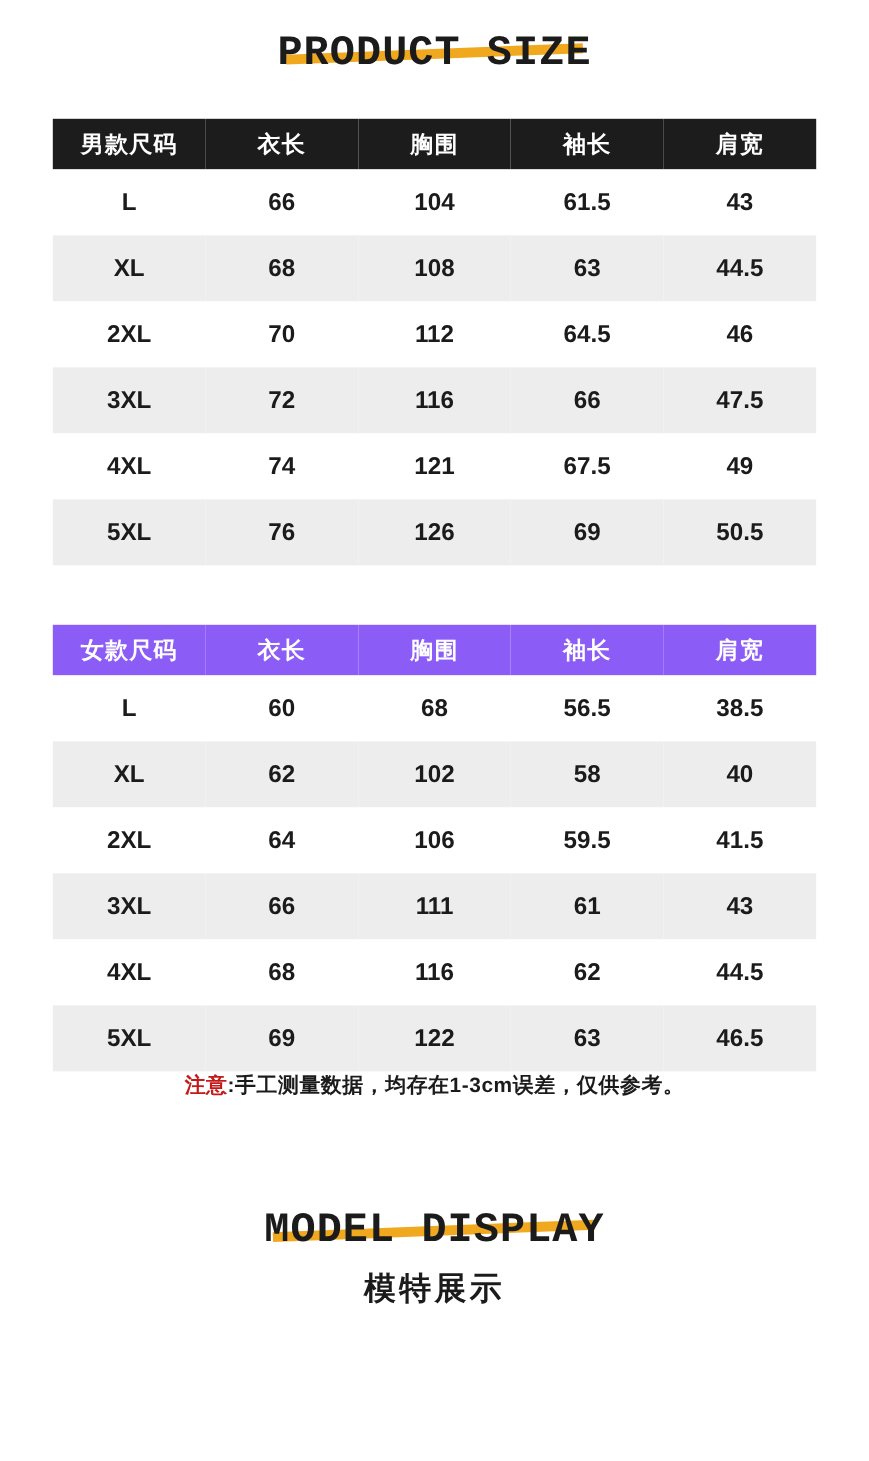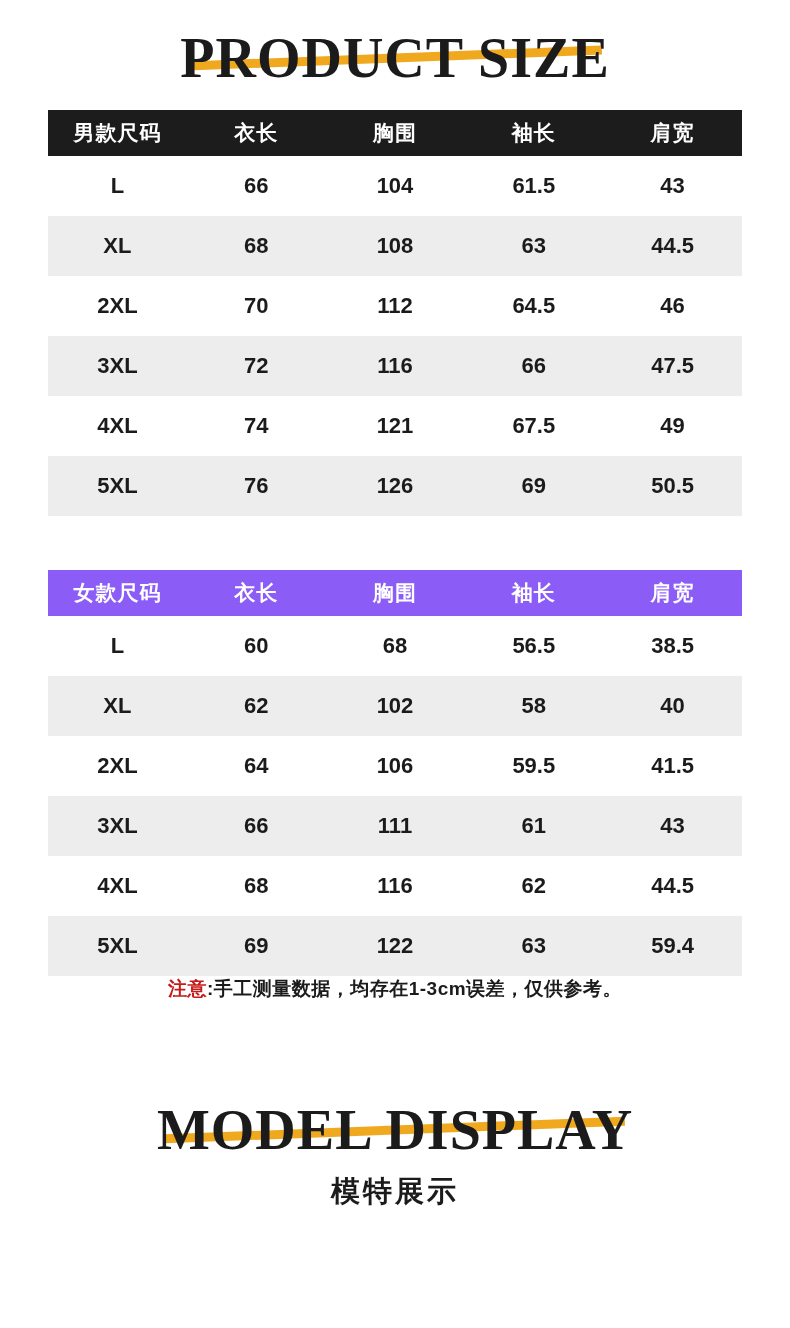--- a/index.html
+++ b/index.html
@@ -26,25 +26,25 @@
   .section-head {
     text-align: center;
     position: relative;
   }
   .head-en-wrap {
     position: relative;
     display: inline-block;
     line-height: 1;
   }
   .head-en {
-    font-size: 56px;
+    font-size: 38px;
     font-weight: 800;
     letter-spacing: 1px;
     color: #1b1b1b;
-    font-family: Liberation Serif, serif;
+    font-family: Liberation Mono, monospace;
     position: relative;
     z-index: 2;
     white-space: nowrap;
     margin-top: 16px;
   }
   .head-strike {
     position: absolute;
     left: 8px;
     right: 8px;
     top: 50%;
@@ -116,21 +116,21 @@
 
 <div class="page">
 
   <div class="section-head" id="title-product">
     <div class="head-en-wrap">
       <span class="head-en">PRODUCT SIZE</span>
       <span class="head-strike"></span>
     </div>
   </div>
 
-  <div class="table-wrap" style="margin-top:24px;">
+  <div class="table-wrap" style="margin-top:40px;">
     <table class="size-table men">
       <thead>
         <tr>
           <th>男款尺码</th>
           <th>衣长</th>
           <th>胸围</th>
           <th>袖长</th>
           <th>肩宽</th>
         </tr>
       </thead>
@@ -228,21 +228,21 @@
           <td>68</td>
           <td>116</td>
           <td>62</td>
           <td>44.5</td>
         </tr>
         <tr>
           <td class="col-size">5XL</td>
           <td>69</td>
           <td>122</td>
           <td>63</td>
-          <td>59.4</td>
+          <td>46.5</td>
         </tr>
       </tbody>
     </table>
   </div>
 
   <div class="note">
     <span class="note-label">注意</span><span>:手工测量数据，均存在1-3cm误差，仅供参考。</span>
   </div>
 
   <div class="spacer-before-model"></div>

